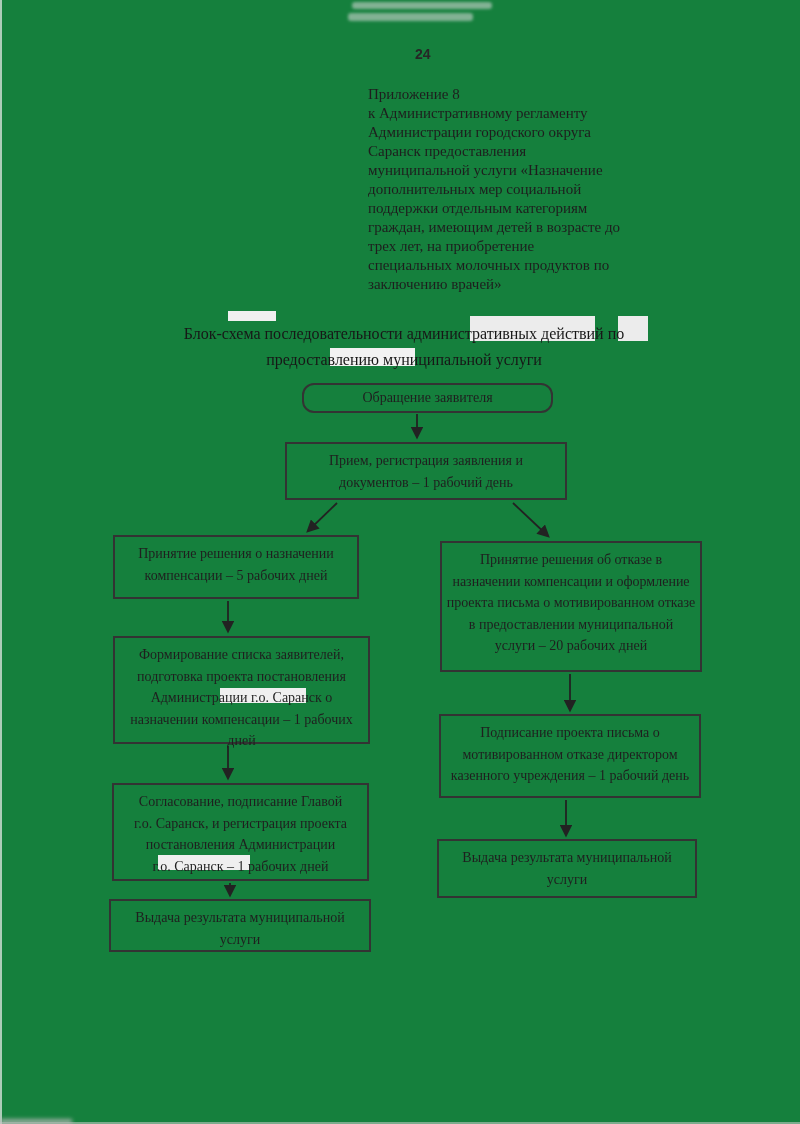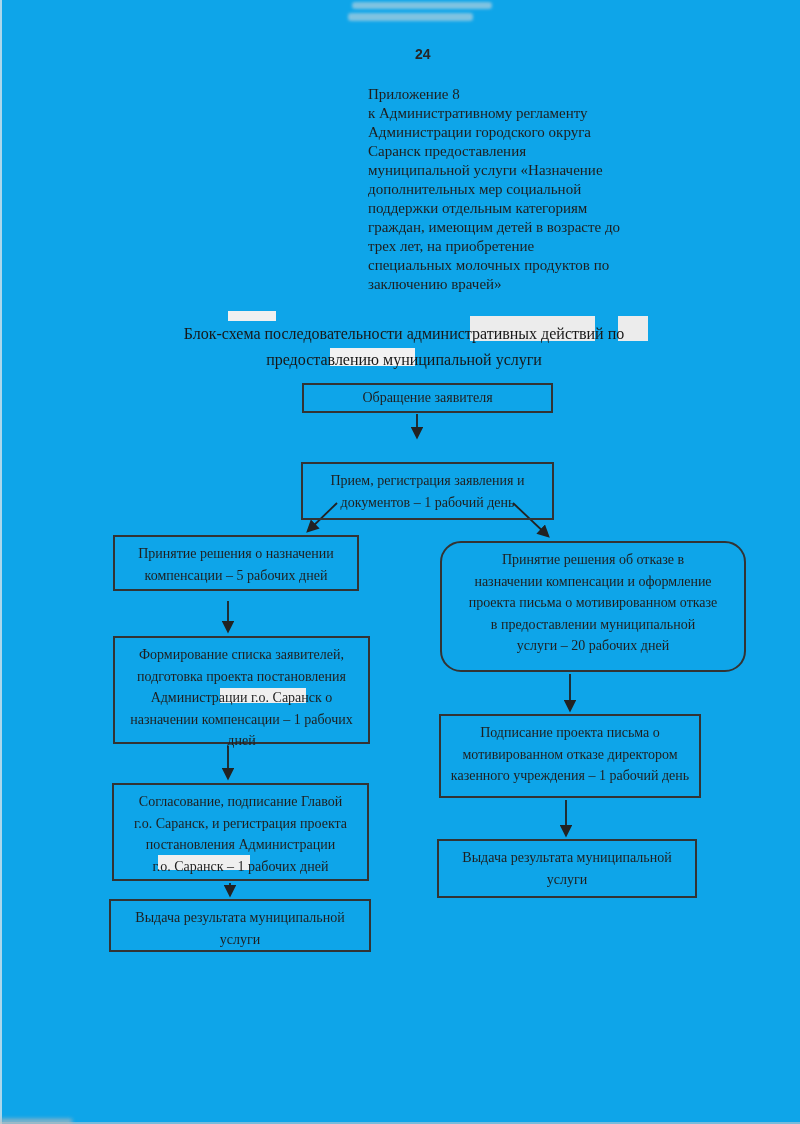--- a/index.html
+++ b/index.html
@@ -4,21 +4,21 @@
 <style>
   html,body{margin:0;padding:0;}
   body{
     width:800px;height:1124px;
     background:#ffffff;
     font-family:"Liberation Serif","DejaVu Serif",serif;
     color:#1f1f1f;
   }
   .page{
     position:relative;width:800px;height:1124px;overflow:hidden;
-    background:#0ea5e9;
+    background:#15803d;
   }
   
   .artifact{position:absolute;z-index:1;background:#ececec;}
   .bleed{filter:blur(1.6px);opacity:.55;border-radius:3px;background:#dcdcdc;}
   .edge-left{left:0;top:0;width:2px;height:100%;background:#ededed;opacity:.7;}
   .edge-bottom{left:0;bottom:0;width:100%;height:2px;background:#cfcfcf;opacity:.55;}
   .corner-smudge{left:0;bottom:0;width:72px;height:5px;background:#b9b9b9;filter:blur(2px);opacity:.8;}
   
   .page-number{
     position:absolute;left:415px;top:46px;z-index:3;
@@ -36,24 +36,24 @@
     white-space:pre-line;color:#171717;
   }
   
   .arrows{position:absolute;left:0;top:0;z-index:2;}
   .flow-box{
     position:absolute;z-index:3;box-sizing:border-box;
     border:2px solid #333333;background:transparent;
     text-align:center;font-size:14px;line-height:21.5px;
     padding:6px 4px 0;white-space:pre-line;color:#1f1f1f;
   }
-  .bA{left:302px;top:383px;width:251px;height:30px;display:flex;align-items:center;justify-content:center;padding:0;}
-  .bB{left:301px;top:442px;width:253px;height:58px;margin-top:20px;}
-  .bC{left:113px;top:535px;width:246px;height:56px;}
-  .bG{left:440px;top:541px;width:306px;height:131px;border-radius:21px;}
+  .bA{left:302px;top:383px;width:251px;height:30px;display:flex;align-items:center;justify-content:center;padding:0;border-radius:12px;}
+  .bB{left:285px;top:442px;width:282px;height:58px;}
+  .bC{left:113px;top:535px;width:246px;height:64px;}
+  .bG{left:440px;top:541px;width:262px;height:131px;}
   .bD{left:113px;top:636px;width:257px;height:108px;}
   .bH{left:439px;top:714px;width:262px;height:84px;}
   .bE{left:112px;top:783px;width:257px;height:98px;}
   .bF{left:109px;top:899px;width:262px;height:53px;}
   .bI{left:437px;top:839px;width:260px;height:59px;}
 </style>
 </head>
 <body>
 
 <div class="page">

